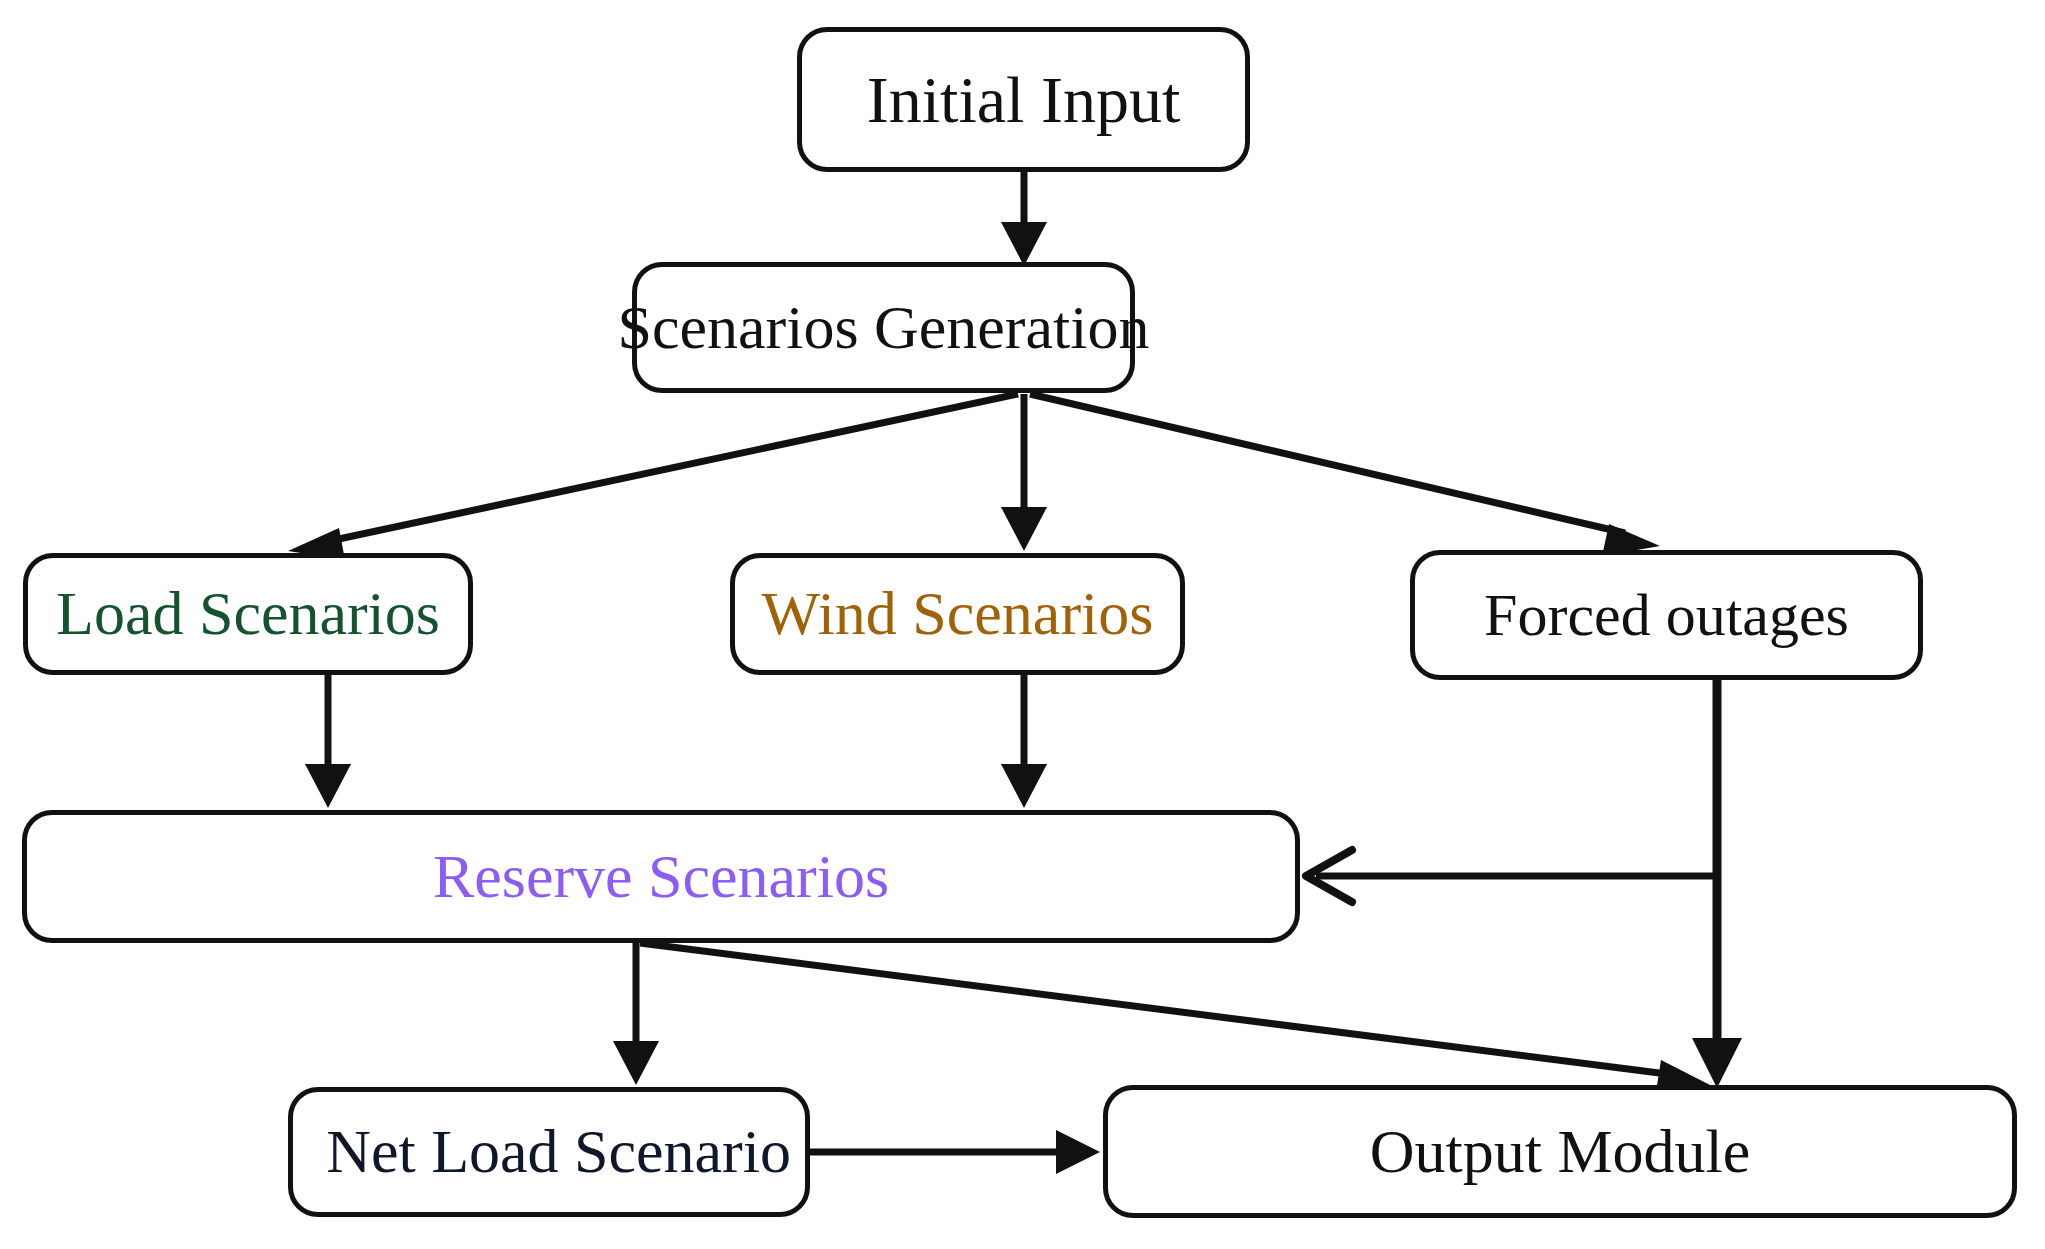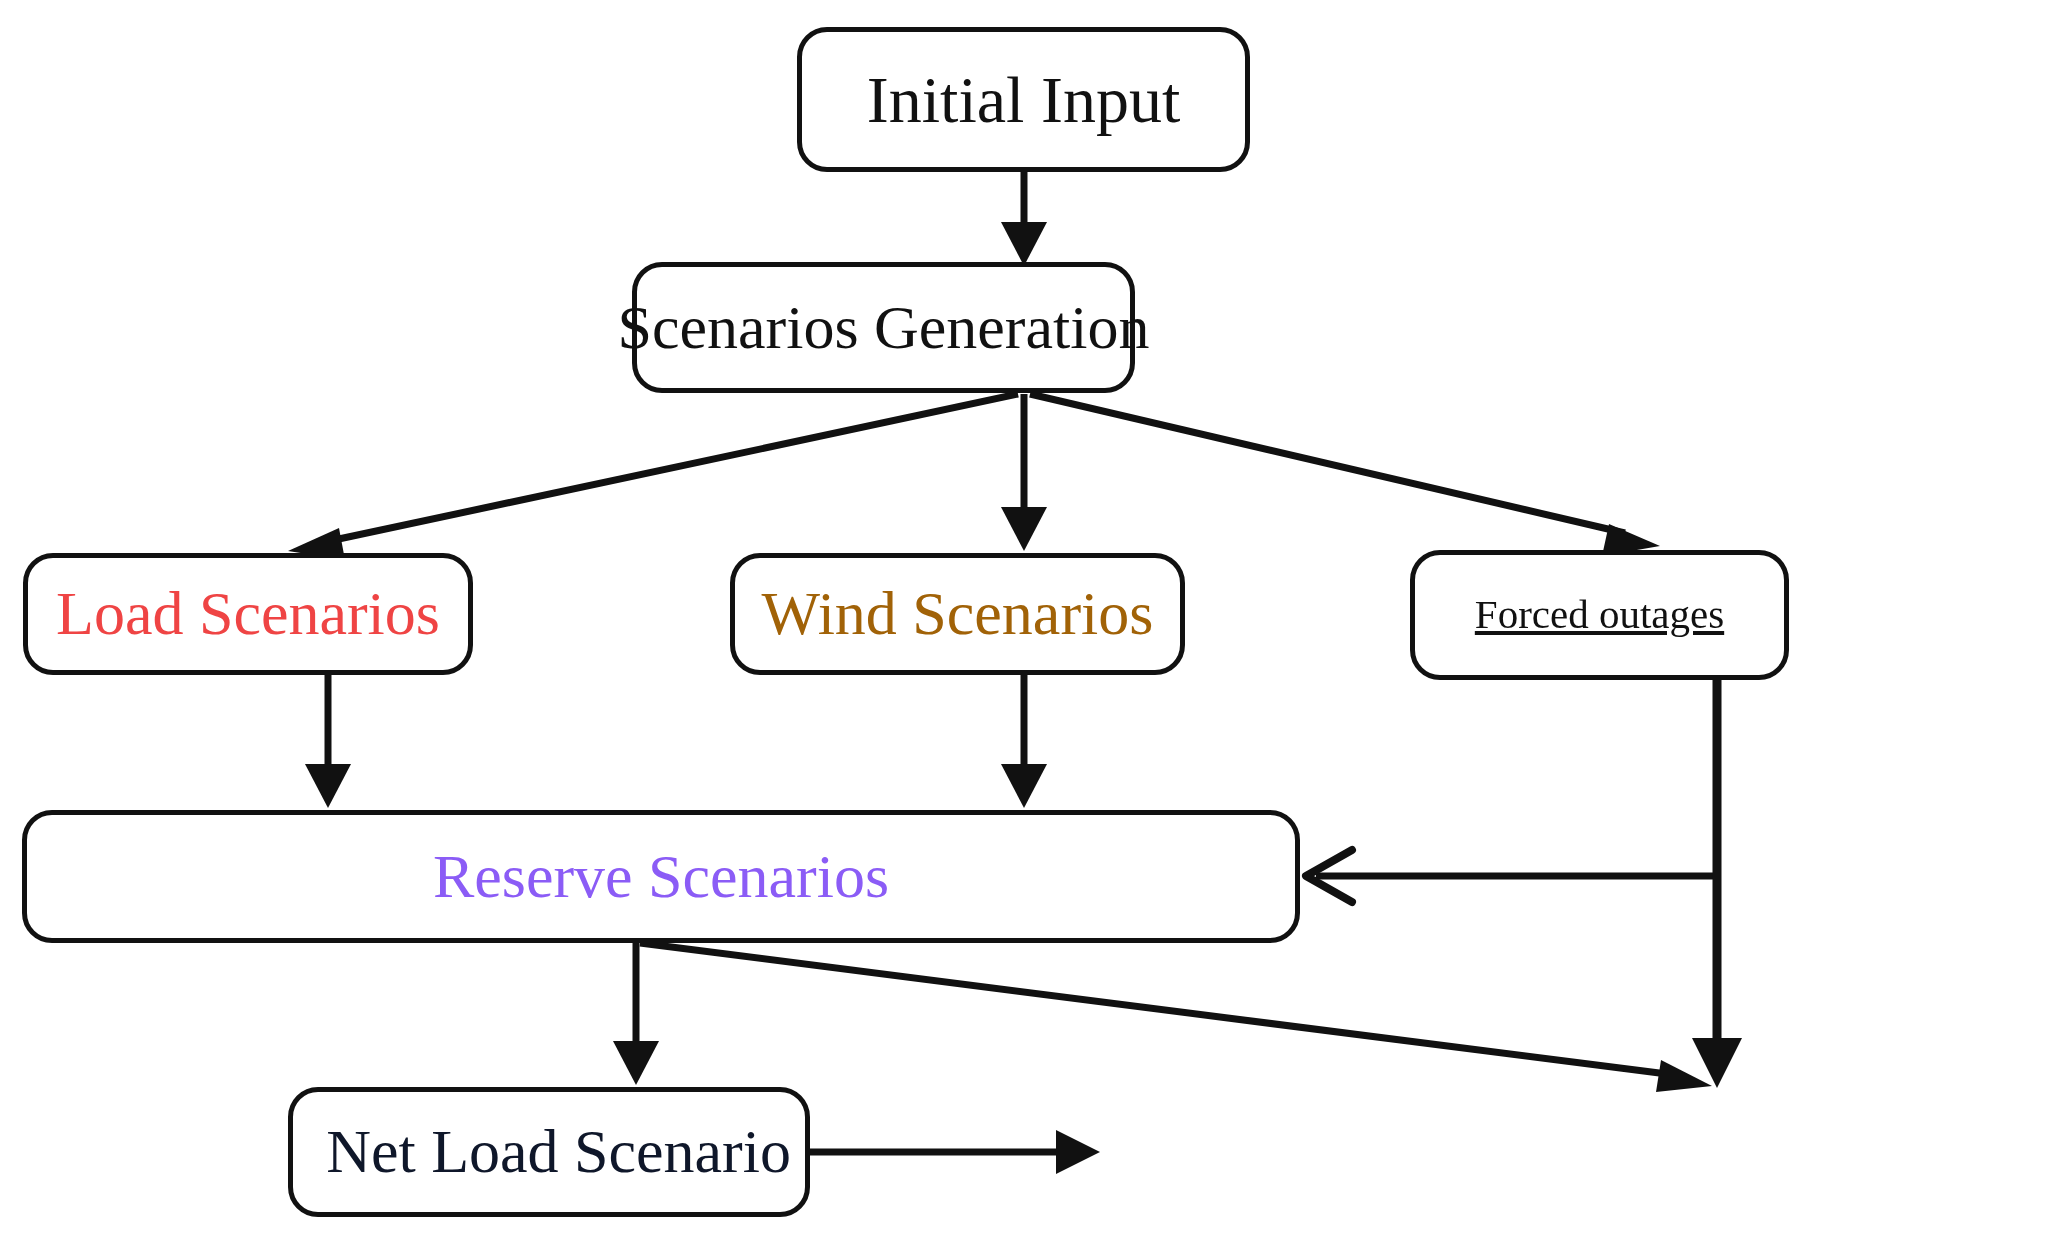--- a/index.html
+++ b/index.html
@@ -106,29 +106,32 @@
     </g>
 
   </svg>
 
   <div class="node" style="left: 797px; top: 27px; width: 453px; height: 145px; font-size: 66px; border-color: rgb(17, 17, 17); background: rgb(255, 255, 255); color: rgb(17, 17, 17);">
     <span class="node-label">Initial Input</span>
   </div>
   <div class="node" style="left: 632px; top: 262px; width: 503px; height: 131px; font-size: 62px; border-color: rgb(17, 17, 17); background: rgb(255, 255, 255); color: rgb(17, 17, 17);">
     <span class="node-label">Scenarios Generation</span>
   </div>
-  <div class="node" style="left: 23px; top: 553px; width: 450px; height: 122px; font-size: 62px; border-color: rgb(17, 17, 17); background: rgb(255, 255, 255); color: #ef4444;">
+  <div class="node" style="left: 23px; top: 553px; width: 450px; height: 122px; font-size: 62px; border-color: rgb(17, 17, 17); background: rgb(255, 255, 255); color: #14532d;">
     <span class="node-label">Load Scenarios</span>
   </div>
   <div class="node" style="left: 730px; top: 553px; width: 455px; height: 122px; font-size: 62px; border-color: rgb(17, 17, 17); background: rgb(255, 255, 255); color: #a16207;">
     <span class="node-label">Wind Scenarios</span>
   </div>
-  <div class="node" style="left: 1410px; top: 550px; width: 379px; height: 130px; font-size: 41px; border-color: rgb(17, 17, 17); background: rgb(255, 255, 255); color: rgb(17, 17, 17); text-decoration: underline;">
+  <div class="node" style="left: 1410px; top: 550px; width: 513px; height: 130px; font-size: 60px; border-color: rgb(17, 17, 17); background: rgb(255, 255, 255); color: rgb(17, 17, 17);">
     <span class="node-label">Forced outages</span>
   </div>
   <div class="node" style="left: 22px; top: 810px; width: 1278px; height: 133px; font-size: 62px; border-color: rgb(17, 17, 17); background: rgb(255, 255, 255); color: #8b5cf6;">
     <span class="node-label">Reserve Scenarios</span>
   </div>
   <div class="node" style="left: 288px; top: 1087px; width: 522px; height: 130px; font-size: 62px; border-color: rgb(17, 17, 17); background: rgb(255, 255, 255); color: #0f172a; justify-content: flex-end;">
     <span class="node-label">Net Load Scenario</span>
   </div>
+  <div class="node" style="left: 1103px; top: 1085px; width: 914px; height: 133px; font-size: 62px; border-color: rgb(17, 17, 17); background: rgb(255, 255, 255); color: rgb(17, 17, 17);">
+    <span class="node-label">Output Module</span>
+  </div>
 
 </div>
 
 </body></html>

